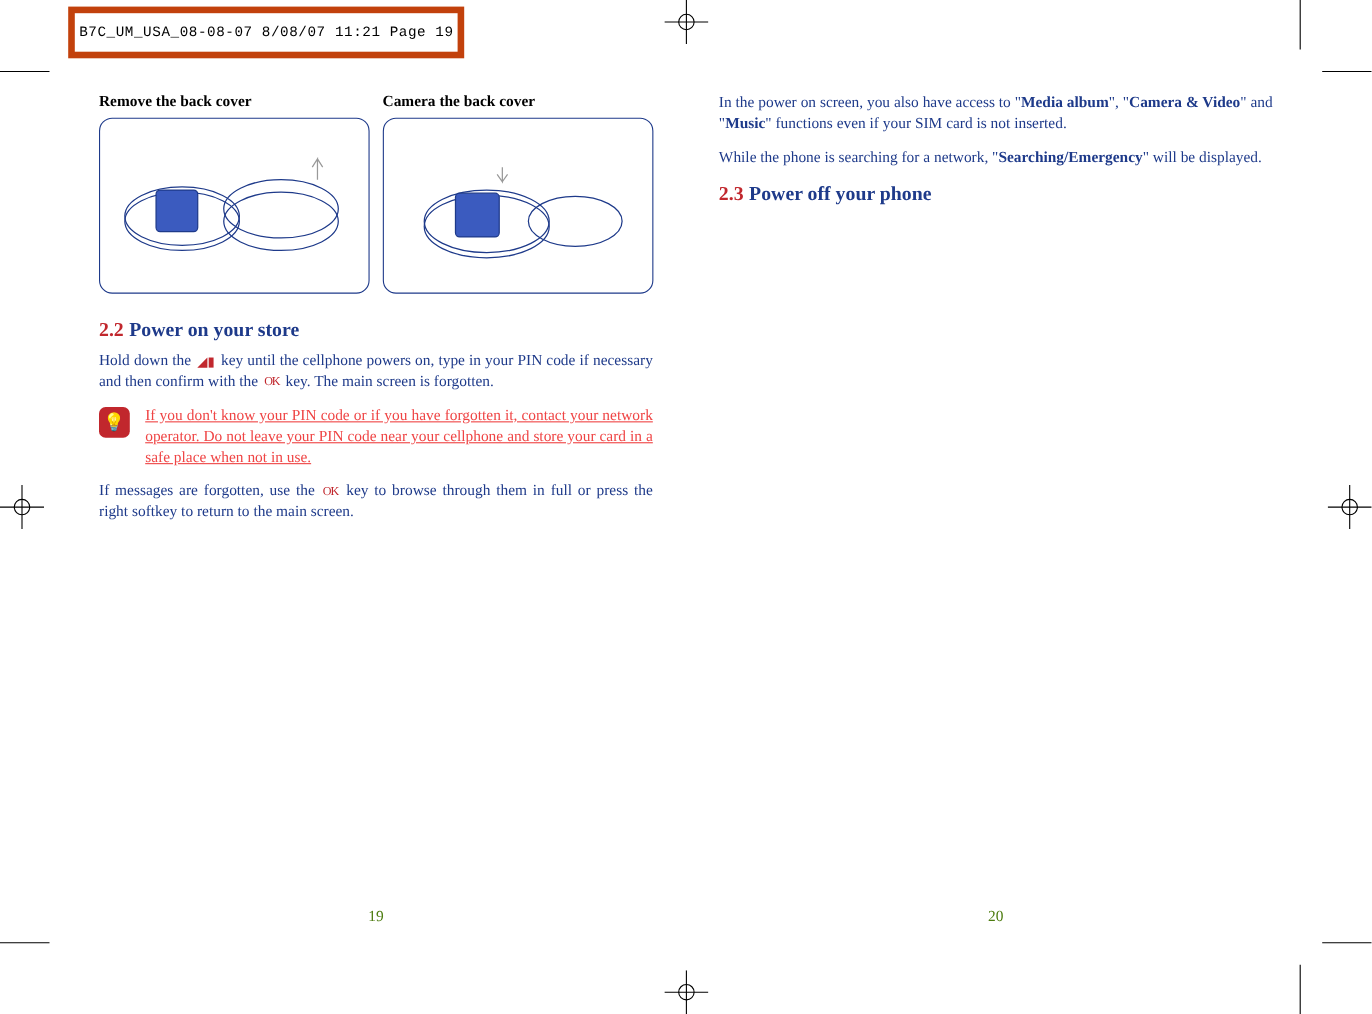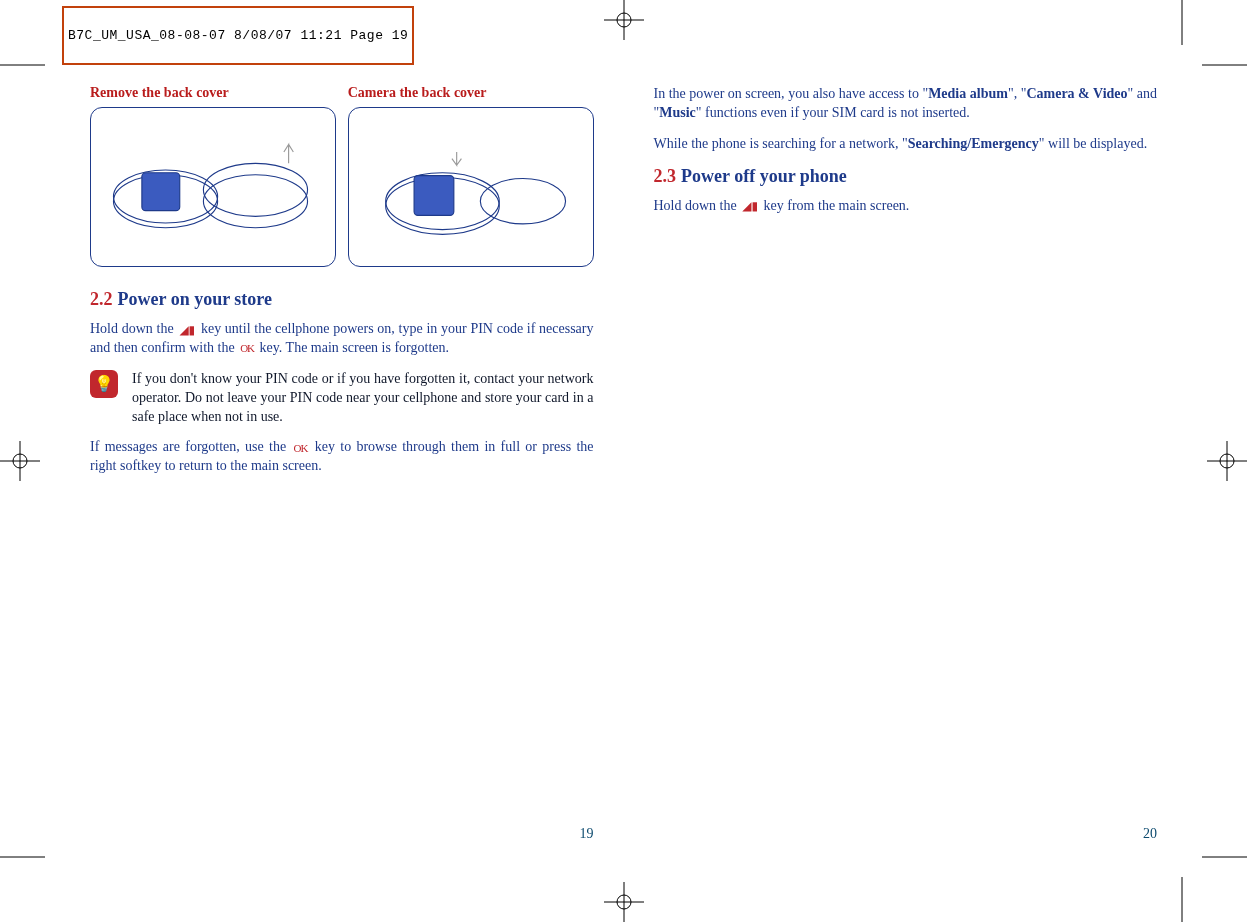--- a/index.html
+++ b/index.html
@@ -11,22 +11,22 @@
     position: relative;
     color: #1e3a8a;
   }
   .print-header {
     position: absolute;
     top: 6px;
     left: 62px;
     font-family: "Courier New", monospace;
     font-size: 13px;
     color: #000;
-    border: 2px solid #c2410c;
-    padding: 20px 4px;
+    border: 6px solid #c2410c;
+    padding: 10px 4px;
     letter-spacing: 0.5px;
   }
   .reg-mark-top {
     position: absolute;
     top: 0;
     left: 50%;
     transform: translateX(-50%);
   }
   .reg-mark-bottom {
     position: absolute;
@@ -63,21 +63,21 @@
   .figure-row {
     display: flex;
     gap: 12px;
     margin-bottom: 22px;
   }
   .figure-col { flex:1; }
   .fig-title {
     font-weight: bold;
     font-size: 14px;
     margin-bottom: 6px;
-    color: #b91c1c;
+    color: #000000;
   }
   .fig-box {
     border: 1.5px solid #1e3a8a;
     border-radius: 12px;
     height: 160px;
     display: flex;
     align-items: center;
     justify-content: center;
     padding: 8px;
   }
@@ -110,42 +110,43 @@
     display:flex;
     align-items:center;
     justify-content:center;
     color:#fff;
     font-size:16px;
   }
   .tip-text {
     font-size: 14px;
     line-height: 1.35;
     text-align: justify;
-    color: #0f172a;
+    color: #ef4444;
+    text-decoration: underline;
   }
   .key-icon {
     display:inline-block;
     vertical-align: middle;
     color:#c1272d;
     font-size:12px;
     padding: 0 2px;
   }
   .ok-icon {
     display: inline-block;
     color: #c1272d;
     font-size: 11px;
     letter-spacing: -1px;
     padding: 0 2px;
     font-weight: normal;
     vertical-align: middle;
   }
   .page-num {
     font-size: 14px;
-    color: #0c4a6e;
-    text-align: right;
+    color: #4d7c0f;
+    text-align: center;
     margin-top: auto;
     padding-top: 40px;
   }
   b { font-weight: bold; }
   .crop-corner { position:absolute; }
   .crop-corner line { stroke:#000; stroke-width:1; }
 </style>
 </head>
 <body>
 
@@ -254,20 +255,17 @@
     </p>
 
     <p class="body-p">
       <span>While the phone is searching for a network, "</span><b>Searching/Emergency</b><span>" will be displayed.</span>
     </p>
 
     <div class="section-h">
       <span class="num">2.3</span><span>Power off your phone</span>
     </div>
 
-    <p class="body-p">
-      <span>Hold down the </span><span class="key-icon">◢▮</span><span> key from the main screen.</span>
-    </p>
 
     <div class="page-num">20</div>
   </div>
 
 </div>
 
 </body></html>

